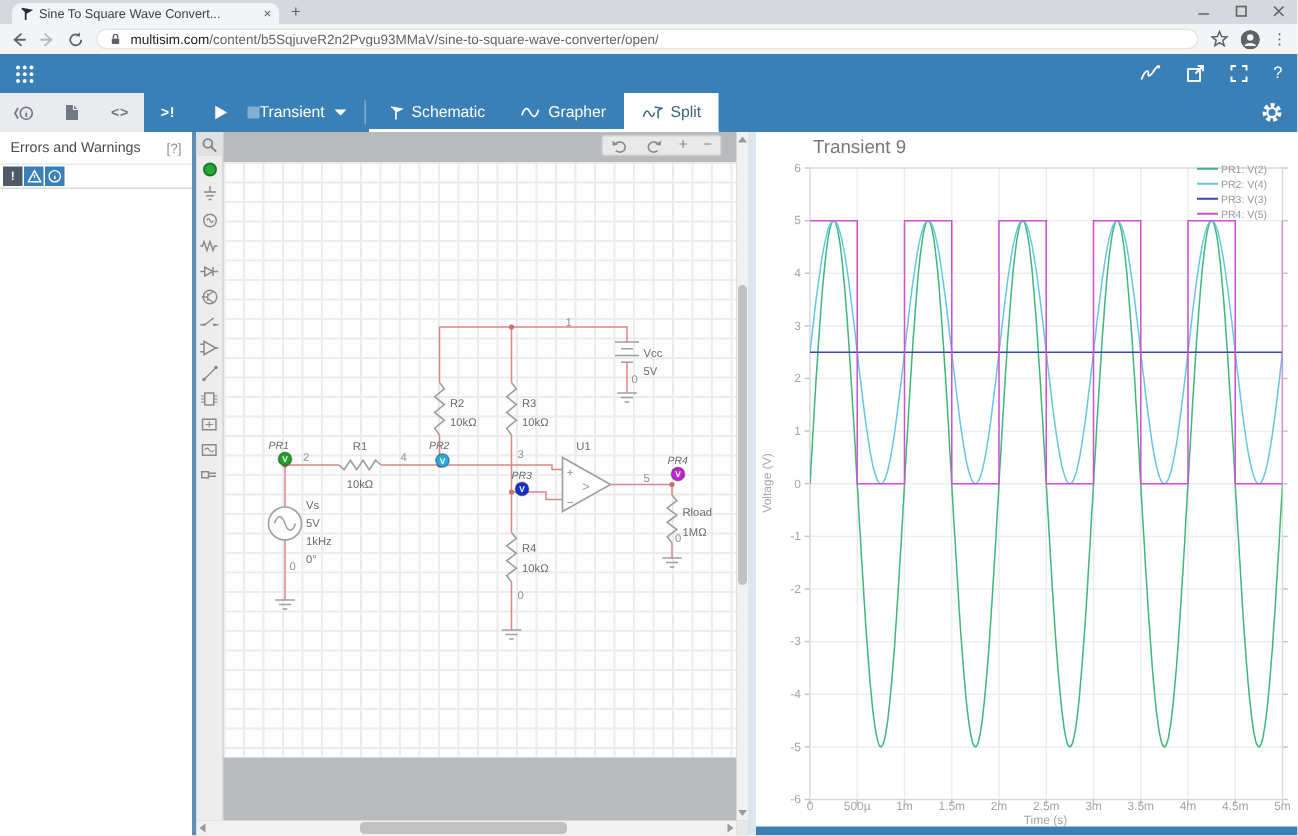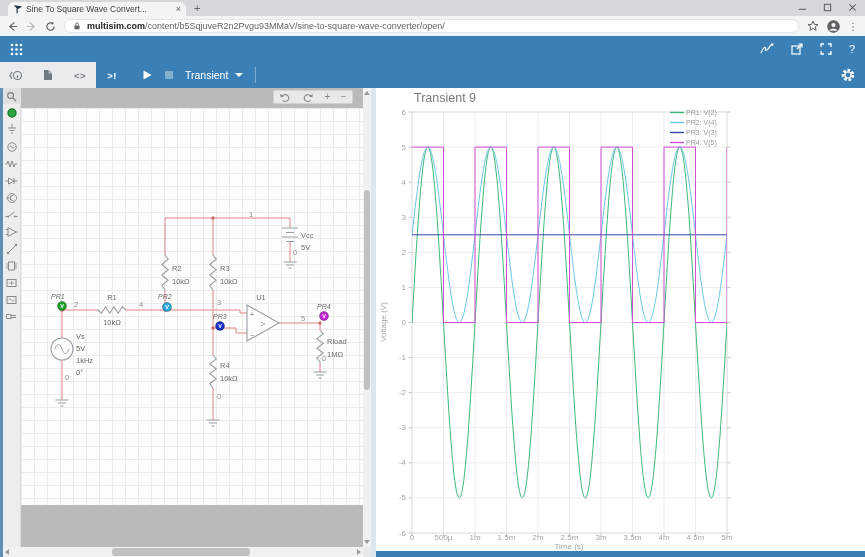--- a/index.html
+++ b/index.html
@@ -11,41 +11,41 @@
   
   .tabstrip{height:16px;background:#d5d8dc;display:flex;align-items:flex-end;position:relative;flex:none}
   .tab{margin-left:8px;width:178px;height:14px;background:#f3f4f5;border-radius:6px 6px 0 0;display:flex;align-items:center;padding:0 5px;gap:4px}
   .tab-title{font-size:8.5px;color:#3c4043;white-space:nowrap;overflow:hidden;flex:1}
   .tab-close{font-size:9px;color:#5f6368;line-height:1}
   .newtab{font-size:11px;color:#5f6368;margin-left:8px;margin-bottom:2px;line-height:1}
   .win-controls{position:absolute;right:8px;top:3px;display:flex;gap:16px;align-items:center}
   .navbar{height:20px;background:#f3f4f5;display:flex;align-items:center;padding:0 7px;gap:8px;flex:none}
   .url-pill{flex:1;height:14px;background:#fff;border:1px solid #e4e6e9;border-radius:7px;display:flex;align-items:center;padding:0 7px;gap:5px;overflow:hidden}
   .url-text{font-size:9px;color:#5f6368;white-space:nowrap;overflow:hidden}
-  .url-domain{color:#202124;font-weight:bold}
+  .url-domain{color:#202124;font-weight:normal}
   .avatar{width:13px;height:13px;border-radius:50%;overflow:hidden}
   .dots{font-size:10px;color:#5f6368}
 
   
   .app-header{height:26px;background:#3a80b7;position:relative;display:flex;align-items:center;flex:none}
   .apps-grid{margin-left:10px}
   .app-title{position:absolute;left:0;right:0;text-align:center;font-size:13px;color:#fff}
   .header-icons{position:absolute;right:10px;display:flex;gap:17px;align-items:center}
   .help-glyph{color:#fff;font-size:11px}
 
   
   .app-toolbar{height:26px;display:flex;flex:none}
   .side-tabs{width:128px;background:#e9ebee;display:flex;flex:none}
   .side-tab{width:32px;display:flex;align-items:center;justify-content:center;color:#6f7b84;font-size:9px}
   .side-tab.active{background:#3a80b7;color:#fff;font-weight:bold}
   .glyph-tab{font-size:9.5px;letter-spacing:0.5px;font-weight:bold}
   .sim-toolbar{flex:1;background:#3a80b7;display:flex;align-items:center;color:#fff}
   .play-btn{margin-left:15px}
   .stop-btn{margin-left:13px;width:8px;height:8px;background:#9cc0da;border-radius:1px;opacity:.75}
-  .mode-label{margin-left:12px;font-size:10.5px}
+  .mode-label{font-size:10.5px}
   .caret{margin-left:7px;width:0;height:0;border-left:4px solid transparent;border-right:4px solid transparent;border-top:4px solid #fff}
   .tb-sep{width:1px;height:16px;background:rgba(255,255,255,.35);margin-left:12px}
   .view-tabs{display:flex;height:100%;margin-left:2px;box-shadow:inset 0 -2px 0 #fff}
   .view-tab{display:flex;align-items:center;gap:5px;padding:0 12px;font-size:10.5px;height:100%}
   .view-tab.active{background:#fff;color:#3f6579}
   .gear{margin-left:auto;margin-right:10px}
 
   
   .workspace{height:469px;display:flex;flex:none}
   .sidebar{width:128px;background:#fff;display:flex;flex-direction:column;flex:none}
@@ -196,29 +196,73 @@
       <div class="side-tab glyph-tab active">&gt;!</div>
     </div>
     <div class="sim-toolbar">
       <svg class="play-btn" width="9" height="10" viewBox="0 0 9 10">
           <path d="M0.5,0.5 L8.5,5 L0.5,9.5 Z" fill="#fff"></path>
         </svg>
       <div class="stop-btn"></div>
       <span class="mode-label">Transient</span>
       <span class="caret"></span>
       <div class="tb-sep"></div>
+      <div class="view-tabs">
+        <div class="view-tab">
+          <svg width="11" height="11" viewBox="0 0 12 12">
+              <path d="M3,1.5 L10.5,3 L6.5,5 L6.5,10.5" stroke="#fff" stroke-width="1.2" fill="none"></path>
+              <path d="M3,1.5 L10.5,3 L6.5,5 Z" fill="#fff"></path>
+            </svg>
+          <span>Schematic</span>
+        </div>
+        <div class="view-tab">
+          <svg width="13" height="10" viewBox="0 0 14 10">
+              <path d="M1,7 C3,1 5,1 7,5 C9,9 11,9 13,3" stroke="#fff" stroke-width="1.2" fill="none"></path>
+            </svg>
+          <span>Grapher</span>
+        </div>
+        <div class="view-tab active">
+          <svg width="14" height="11" viewBox="0 0 15 11">
+              <path d="M1,8 C2.5,3 4,3 5.5,6 C7,9 8,8 9,5" stroke="#3f6579" stroke-width="1.1" fill="none"></path>
+              <path d="M9,1 L14,2 L11.5,3.5 L11.5,9" stroke="#3f6579" stroke-width="1.1" fill="none"></path>
+            </svg>
+          <span>Split</span>
+        </div>
+      </div>
       <svg class="gear" width="14" height="14" viewBox="0 0 14 14">
         <circle cx="7" cy="7" r="5" fill="none" stroke="#fff" stroke-width="2.6" stroke-dasharray="2.6 1.9"></circle>
         <circle cx="7" cy="7" r="3.1" fill="#3a80b7" stroke="#fff" stroke-width="1.4"></circle>
       </svg>
     </div>
   </div>
 
   <div class="workspace">
 
+    <div class="sidebar">
+      <div class="sb-head">
+        <span>Errors and Warnings</span>
+        <span class="sb-help">[?]</span>
+      </div>
+      <div class="filter-row">
+        <div class="tile t1">!</div>
+        <div class="tile t2">
+          <svg width="10" height="9" viewBox="0 0 12 11">
+              <path d="M6,1 L11,10 H1 Z" fill="none" stroke="#fff" stroke-width="1.2"></path>
+              <path d="M6,4.2V7 M6,8.3v0.2" stroke="#fff" stroke-width="1.2"></path>
+            </svg>
+        </div>
+        <div class="tile t3">
+          <svg width="9" height="9" viewBox="0 0 11 11">
+              <circle cx="5.5" cy="5.5" r="4.6" fill="none" stroke="#fff" stroke-width="1.1"></circle>
+              <path d="M5.5,3.4v0.2 M5.5,5V8" stroke="#fff" stroke-width="1.3"></path>
+            </svg>
+        </div>
+      </div>
+      <div class="sb-body"></div>
+    </div>
 
     <div class="divider-l"></div>
 
     <div class="schematic-panel">
       <div class="comp-toolbar">
         <div class="search-box">
           <svg width="11" height="11" viewBox="0 0 12 12">
               <circle cx="5" cy="5" r="3.2" fill="none" stroke="#7d7d7d" stroke-width="1.2"></circle>
               <path d="M7.5,7.5 L11,11" stroke="#7d7d7d" stroke-width="1.4"></path>
             </svg>

